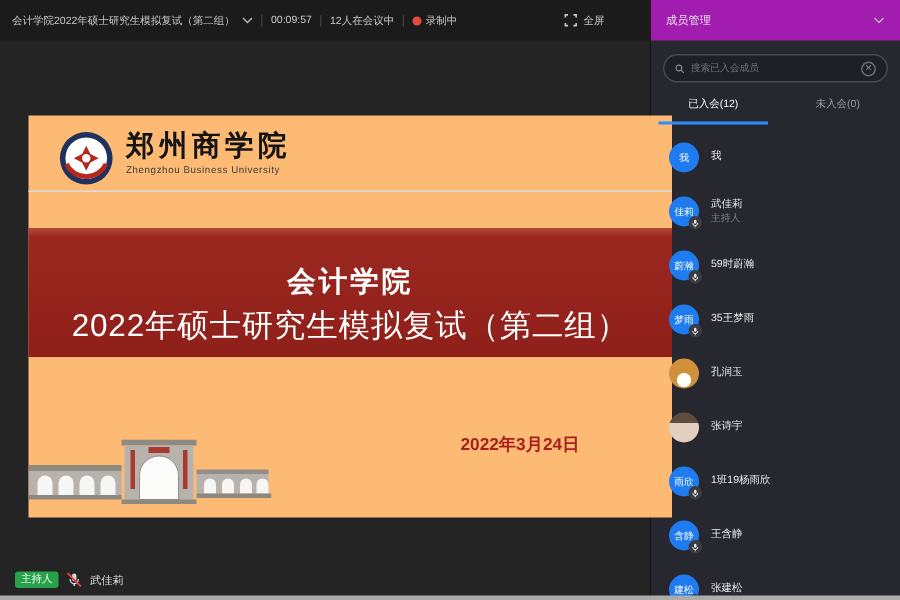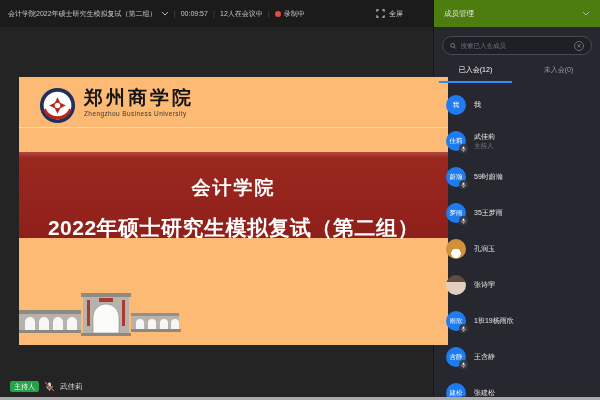--- a/index.html
+++ b/index.html
@@ -18,31 +18,31 @@
   .stage { flex:1; position:relative; background:#242424; }
 
   .slide { position:absolute; left:19px; top:50px; width:429px; height:268px; background:#fdba74; }
   .slide-logo { position:absolute; top:10px; left:20px; display:flex; align-items:flex-start; gap:8px; }
   .uni-text .cn { font-family:"DejaVu Serif", serif; font-weight:bold; font-size:19px; color:#141414; letter-spacing:3px; line-height:1.15; }
   .uni-text .en { font-size:6.5px; color:#3a3a3a; letter-spacing:0.4px; margin-top:1px; }
   .header-line { position:absolute; top:50px; left:0; right:0; height:1px; background:#dcdcda; }
   .banner { position:absolute; top:75px; left:0; right:0; height:86px; text-align:center; color:#fff;
             background:linear-gradient(180deg,#b4483d 0%, #9a281f 7%, #8f1f1a 100%); }
   .banner .l1 { font-size:19px; font-weight:bold; margin-top:23px; letter-spacing:2px; }
-  .banner .l2 { font-size:21px; font-weight:bold; margin-top:13px; letter-spacing:0.5px; }
+  .banner .l2 { font-size:21px; font-weight:normal; margin-top:2px; letter-spacing:0.5px; }
   .slide-date { position:absolute; left:288px; top:212px; font-size:11.5px; font-weight:bold; color:#a81f1d; }
   .gate { position:absolute; left:0; bottom:6px; }
 
   .presenter-bar { position:absolute; left:10px; bottom:8px; display:flex; align-items:center; gap:5px; }
   .role-badge { background:#27a24a; color:#fff; font-size:7px; padding:2px 4px; border-radius:2px; line-height:1; }
   .presenter-name { color:#dedede; font-size:7.5px; }
 
   
   .panel { width:167px; background:#27272f; border-left:1px solid #15151a; display:flex; flex-direction:column; }
-  .panel-header { height:27px; flex:none; display:flex; align-items:center; justify-content:space-between; padding:0 10px; background:#4d7c0f; color:#e4e4e8; font-size:7.5px; }
+  .panel-header { height:27px; flex:none; display:flex; align-items:center; justify-content:space-between; padding:0 10px; background:#a21caf; color:#e4e4e8; font-size:7.5px; }
   .search-wrap { padding:9px 8px 4px; }
   .search-box { height:19px; background:#1f1f26; border:1px solid #4a4a55; border-radius:10px; display:flex; align-items:center; padding:0 7px; gap:4px; }
   .search-box input { background:transparent; border:none; outline:none; color:#c9c9c9; font-size:6.5px; width:100%; font-family:"Liberation Sans",sans-serif; }
   .search-box input::placeholder { color:#72727d; }
   .clear-circle { width:10px; height:10px; border-radius:50%; border:1px solid #6b6b76; color:#8a8a95; font-size:6px; line-height:8px; text-align:center; flex:none; }
 
   .tabs { display:flex; height:24px; flex:none; }
   .tab { flex:1; text-align:center; line-height:22px; font-size:7px; color:#9a9aa4; position:relative; cursor:default; }
   .tab.active { color:#fafafa; }
   .tab.active::after { content:""; position:absolute; left:5px; right:5px; bottom:0; height:2px; background:#2d8cff; }
@@ -107,20 +107,21 @@
             <div class="en">Zhengzhou Business University</div>
           </div>
         </div>
         <div class="header-line"></div>
 
         <div class="banner">
           <div class="l1">会计学院</div>
           <div class="l2">2022年硕士研究生模拟复试（第二组）</div>
         </div>
 
+        <div class="slide-date">2022年3月24日</div>
 
         <svg class="gate" width="162" height="46" viewBox="0 0 162 46">
 
           <rect x="0" y="17" width="62" height="4" fill="#8f8a82"></rect>
           <rect x="0" y="21" width="62" height="16" fill="#b7b3ac"></rect>
           <path d="M6 37 v-8 a5 5 0 0 1 10 0 v8 Z" fill="#f6f6f4"></path>
           <path d="M20 37 v-8 a5 5 0 0 1 10 0 v8 Z" fill="#f6f6f4"></path>
           <path d="M34 37 v-8 a5 5 0 0 1 10 0 v8 Z" fill="#f6f6f4"></path>
           <path d="M48 37 v-8 a5 5 0 0 1 10 0 v8 Z" fill="#f6f6f4"></path>
 

